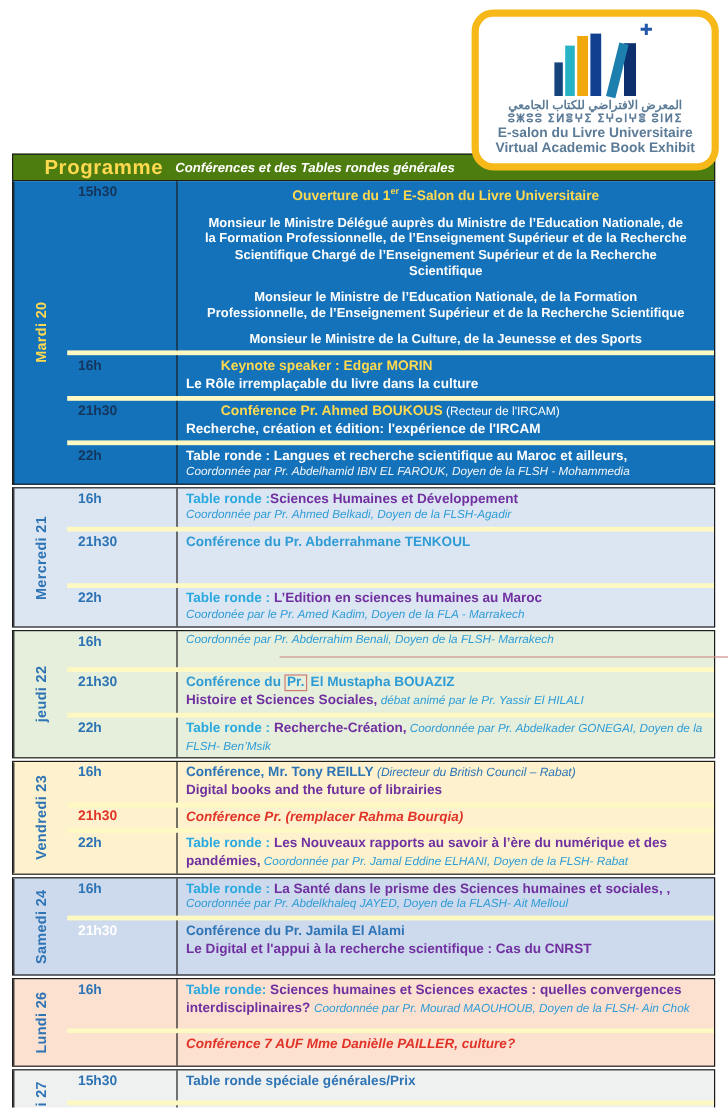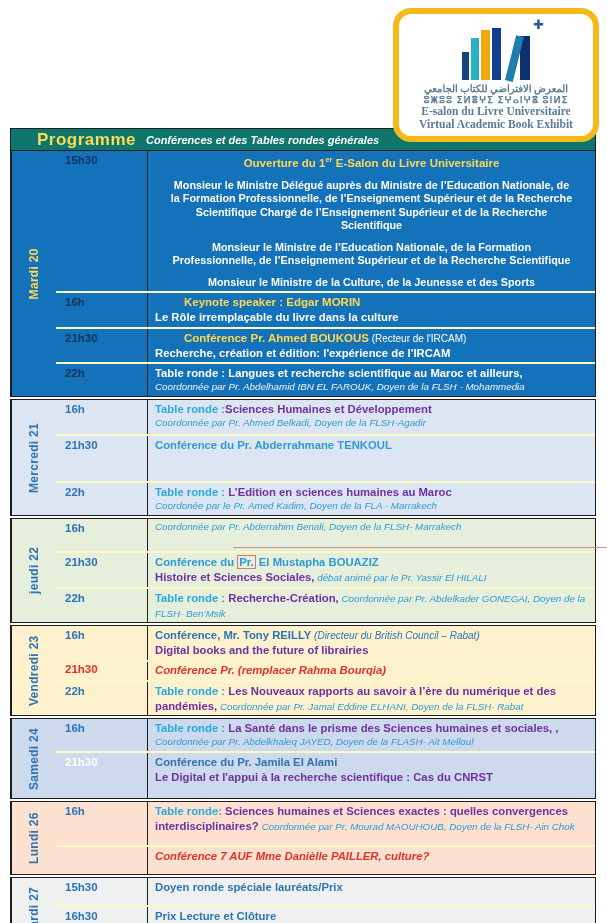--- a/index.html
+++ b/index.html
@@ -18,42 +18,42 @@
   }
   .books{display:flex;align-items:flex-end;gap:2px;height:54px;margin-bottom:3px;position:relative;}
   .bk{display:block;}
   .bk1{width:7px;height:28px;background:#16457e;}
   .bk2{width:8px;height:42px;background:#28b2c6;}
   .bk3{width:9px;height:50px;background:#f0a80c;}
   .bk4{width:9px;height:52px;background:#123f8f;}
   .bk5{width:8px;height:46px;background:#1c7fae;transform:rotate(14deg);transform-origin:bottom left;margin-left:2px;}
   .bk6{width:10px;height:44px;background:#0d2f6e;margin-left:5px;}
   .ornament{position:absolute;right:-14px;top:-8px;color:#2458a8;font-size:13px;line-height:1;}
-  .logo-text{color:#5b7b97;text-align:center;line-height:1.12;font-family:Liberation Serif, serif;}
+  .logo-text{color:#5b7b97;text-align:center;line-height:1.12;}
   .logo-arabic{font-size:10px;font-weight:bold;}
   .logo-tifinagh{font-size:9.5px;font-weight:bold;letter-spacing:1px;}
   .logo-lat{font-size:11.5px;font-weight:bold;}
   
   .sheet{position:absolute;left:10px;top:128px;width:586px;}
   .hdr{
-    background:#0f766e;border:1px solid #1d1d1d;box-sizing:border-box;
+    background:#4d7c0f;border:1px solid #1d1d1d;box-sizing:border-box;
     height:23px;display:flex;align-items:center;padding-left:26px;gap:10px;
   }
   .hdr-title{color:#ffd94f;font-size:17px;font-weight:bold;letter-spacing:.5px;}
   .hdr-sub{color:#ffffff;font-size:11px;font-weight:bold;font-style:italic;}
   .section{display:flex;border:1px solid #1d1d1d;box-sizing:border-box;margin-top:2px;}
   .section.first{margin-top:0;border-top:none;}
   .day{
     width:45px;box-sizing:border-box;border-right:1px solid #1d1d1d;
     display:flex;align-items:center;justify-content:center;
     writing-mode:vertical-rl;transform:rotate(180deg);
     font-weight:bold;font-size:12px;letter-spacing:.3px;
   }
   .rows{flex:1;display:flex;flex-direction:column;}
-  .row{display:flex;border-bottom:2px solid #fef9c3;box-sizing:border-box;}
+  .row{display:flex;border-bottom:4px solid #fef9c3;box-sizing:border-box;}
   .row:last-child{border-bottom:none;}
   .time{
     width:92px;box-sizing:border-box;border-right:1px solid #1d1d1d;
     padding:3px 0 0 9px;font-weight:bold;font-size:11.5px;flex-shrink:0;
   }
   .content{flex:1;padding:2px 7px 2px 7px;font-size:11px;line-height:1.3;}
   
   .s-mardi20{background:#1372ba;}
   .s-mardi20 .day{color:#ffd94f;}
   .s-mardi20 .time{color:#14355c;}
@@ -262,21 +262,21 @@
       </div>
     </div>
   </div>
 
   <div class="section s-mardi27">
     <div class="day day-blue">Mardi 27</div>
     <div class="rows">
       <div class="row" style="min-height:29px">
         <div class="time time-blue">15h30</div>
         <div class="content">
-          <div class="h-blue">Doyen ronde spéciale lauréats/Prix</div>
+          <div class="h-blue">Table ronde spéciale générales/Prix</div>
         </div>
       </div>
       <div class="row" style="min-height:39px">
         <div class="time time-blue">16h30</div>
         <div class="content">
           <div class="h-blue">Prix Lecture et Clôture</div>
         </div>
       </div>
     </div>
   </div>

